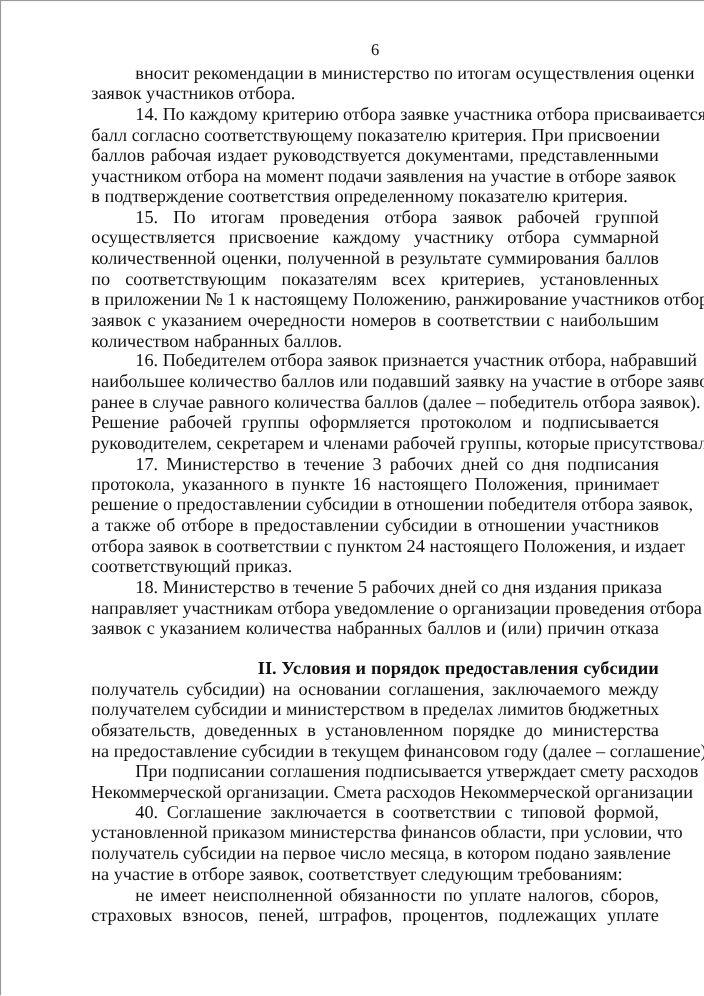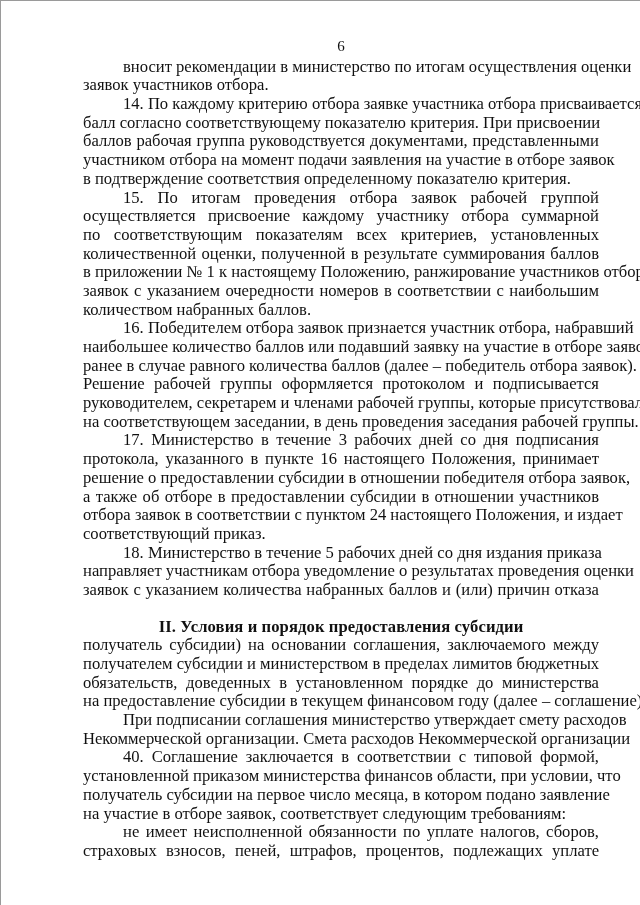--- a/index.html
+++ b/index.html
@@ -13,84 +13,83 @@
     position: absolute; left: 82px; top: 36px; width: 516px;
     font-family: "Liberation Serif", "DejaVu Serif", serif;
     font-size: 16.6px; color: #111; line-height: 18.7px;
   }
   .page-number { text-align: center; width: 516px; margin-bottom: 2px; font-size: 15px; padding-left: 0px; }
   .line { display: block; white-space: nowrap; text-align: justify; text-align-last: justify; height: 18.7px; overflow: visible; }
   .line.last { text-align-last: left; }
   .line.indent { padding-left: 40px; }
   .gap { height: 18px; }
   .heading {
-    text-align: center; font-weight: bold; font-size: 16.6px; height: 18.7px;
+    text-align: right; font-weight: bold; font-size: 16.6px; height: 18.7px;
     letter-spacing: 0.1px;
   }
 </style>
 </head>
 <body>
 
 <div class="frame">
   <div class="page">
     <div class="page-number">6</div>
     <div id="before">
         <div>
           <span class="line indent">вносит рекомендации в министерство по итогам осуществления оценки</span>
           <span class="line last">заявок участников отбора.</span>
         </div>
         <div>
           <span class="line indent">14. По каждому критерию отбора заявке участника отбора присваивается</span>
           <span class="line">балл согласно соответствующему показателю критерия. При присвоении</span>
-          <span class="line">баллов рабочая группа руководствуется документами, представленными</span>
+          <span class="line">баллов рабочая издает руководствуется документами, представленными</span>
           <span class="line">участником отбора на момент подачи заявления на участие в отборе заявок</span>
           <span class="line last">в подтверждение соответствия определенному показателю критерия.</span>
         </div>
         <div>
           <span class="line indent">15. По итогам проведения отбора заявок рабочей группой</span>
           <span class="line">осуществляется присвоение каждому участнику отбора суммарной</span>
+          <span class="line">количественной оценки, полученной в результате суммирования баллов</span>
           <span class="line">по соответствующим показателям всех критериев, установленных</span>
-          <span class="line">количественной оценки, полученной в результате суммирования баллов</span>
           <span class="line">в приложении № 1 к настоящему Положению, ранжирование участников отбора</span>
           <span class="line">заявок с указанием очередности номеров в соответствии с наибольшим</span>
           <span class="line last">количеством набранных баллов.</span>
         </div>
         <div>
           <span class="line indent">16. Победителем отбора заявок признается участник отбора, набравший</span>
           <span class="line">наибольшее количество баллов или подавший заявку на участие в отборе заявок</span>
           <span class="line">ранее в случае равного количества баллов (далее – победитель отбора заявок).</span>
           <span class="line">Решение рабочей группы оформляется протоколом и подписывается</span>
           <span class="line">руководителем, секретарем и членами рабочей группы, которые присутствовали</span>
-          <span class="line last">на соответствующем заседании, в день проведения заседания рабочей группы.</span>
         </div>
         <div>
           <span class="line indent">17. Министерство в течение 3 рабочих дней со дня подписания</span>
           <span class="line">протокола, указанного в пункте 16 настоящего Положения, принимает</span>
           <span class="line">решение о предоставлении субсидии в отношении победителя отбора заявок,</span>
           <span class="line">а также об отборе в предоставлении субсидии в отношении участников</span>
           <span class="line">отбора заявок в соответствии с пунктом 24 настоящего Положения, и издает</span>
           <span class="line last">соответствующий приказ.</span>
         </div>
         <div>
           <span class="line indent">18. Министерство в течение 5 рабочих дней со дня издания приказа</span>
-          <span class="line">направляет участникам отбора уведомление о результатах проведения оценки</span>
+          <span class="line">направляет участникам отбора уведомление о организации проведения отбора</span>
           <span class="line">заявок с указанием количества набранных баллов и (или) причин отказа</span>
         </div>
       </div>
     <div class="gap"></div>
     <div class="heading">II. Условия и порядок предоставления субсидии</div>
     <div id="after">
         <div>
           <span class="line">получатель субсидии) на основании соглашения, заключаемого между</span>
           <span class="line">получателем субсидии и министерством в пределах лимитов бюджетных</span>
           <span class="line">обязательств, доведенных в установленном порядке до министерства</span>
           <span class="line last">на предоставление субсидии в текущем финансовом году (далее – соглашение).</span>
         </div>
         <div>
-          <span class="line indent">При подписании соглашения министерство утверждает смету расходов</span>
+          <span class="line indent">При подписании соглашения подписывается утверждает смету расходов</span>
           <span class="line">Некоммерческой организации. Смета расходов Некоммерческой организации</span>
         </div>
         <div>
           <span class="line indent">40. Соглашение заключается в соответствии с типовой формой,</span>
           <span class="line">установленной приказом министерства финансов области, при условии, что</span>
           <span class="line">получатель субсидии на первое число месяца, в котором подано заявление</span>
           <span class="line last">на участие в отборе заявок, соответствует следующим требованиям:</span>
         </div>
         <div>
           <span class="line indent">не имеет неисполненной обязанности по уплате налогов, сборов,</span>

